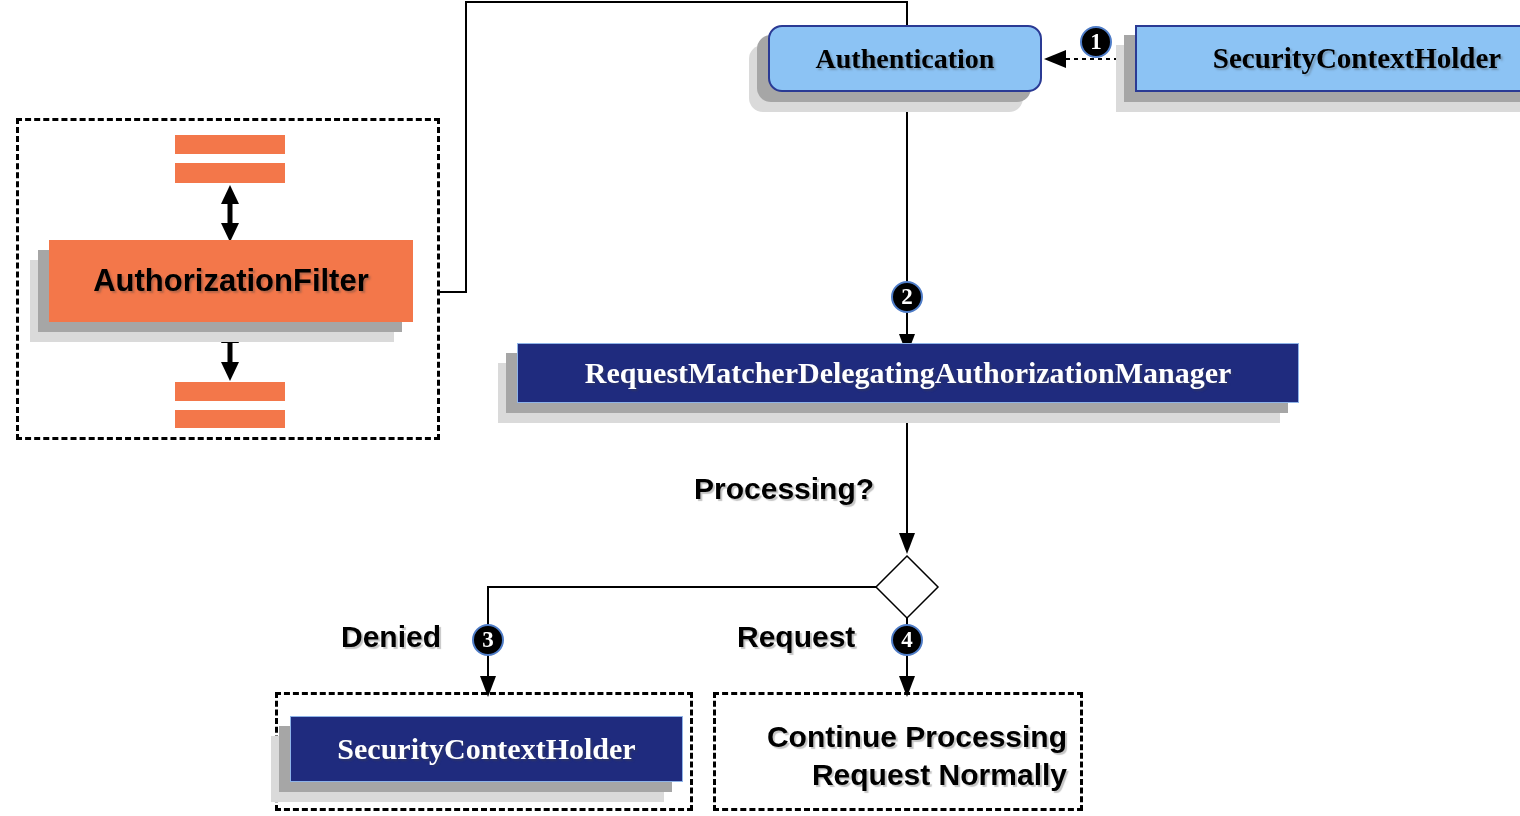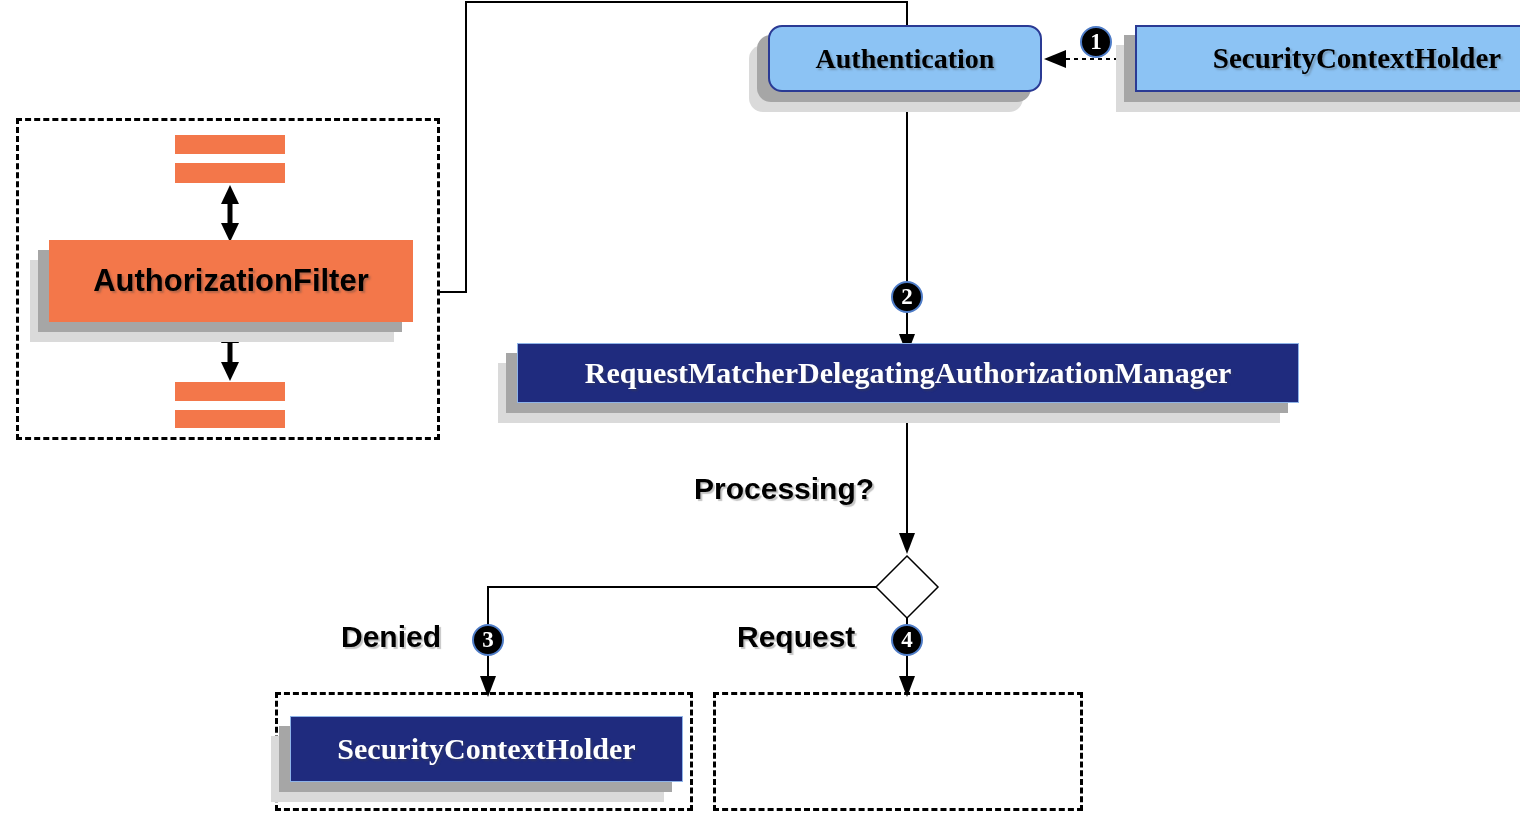--- a/index.html
+++ b/index.html
@@ -149,20 +149,24 @@
   <div class="sans-label" id="label-authorized">Processing?</div>
   <div class="sans-label" id="label-denied">Denied</div>
   <div class="sans-label" id="label-success">Request</div>
 
   <div class="dashedbox" id="dashed-denied"></div>
   <div class="node dshadow" id="access-denied">
     <span class="boxtext">SecurityContextHolder</span>
   </div>
 
   <div class="dashedbox" id="dashed-continue"></div>
+  <div id="continue-text">
+    <div>Continue Processing</div>
+    <div>Request Normally</div>
+  </div>
 
   <div class="stepbadge" id="step-1">
     <span>1</span>
   </div>
   <div class="stepbadge" id="step-2">
     <span>2</span>
   </div>
   <div class="stepbadge" id="step-3">
     <span>3</span>
   </div>

